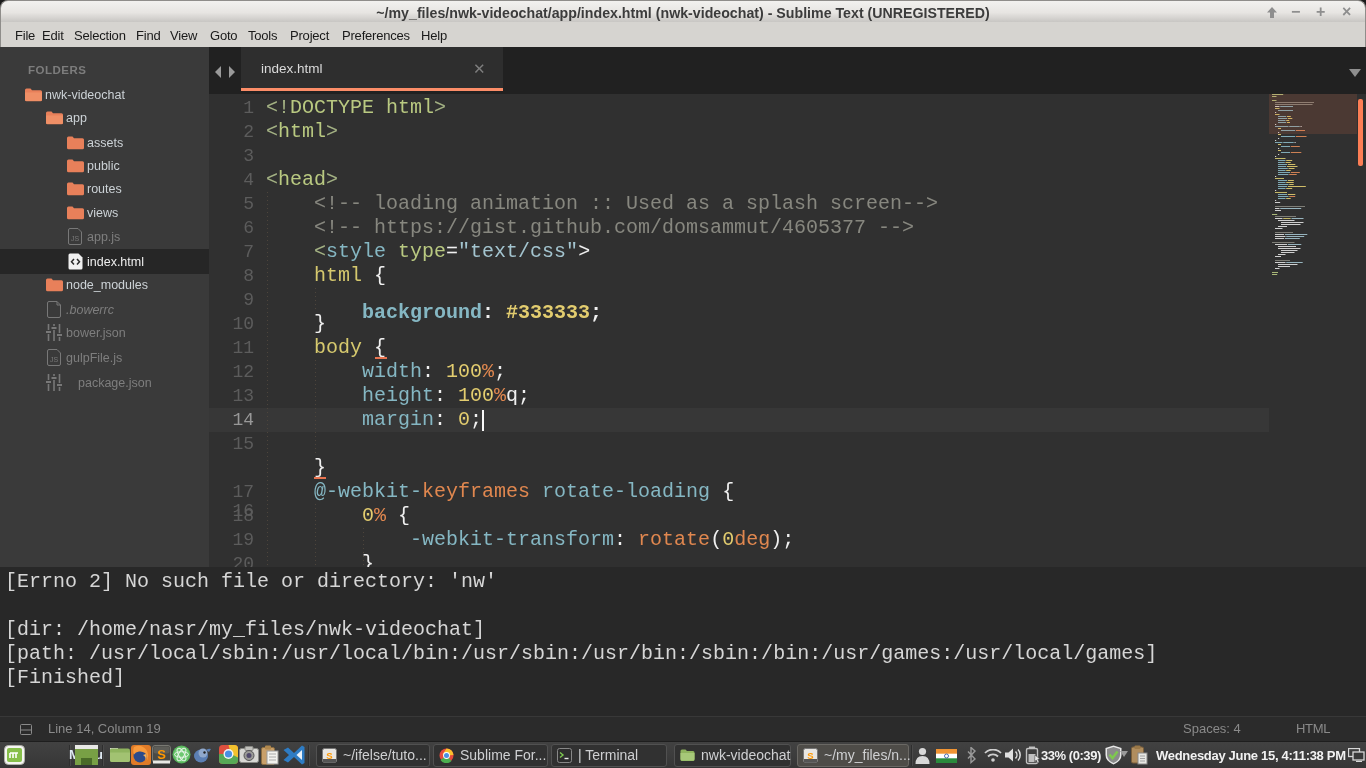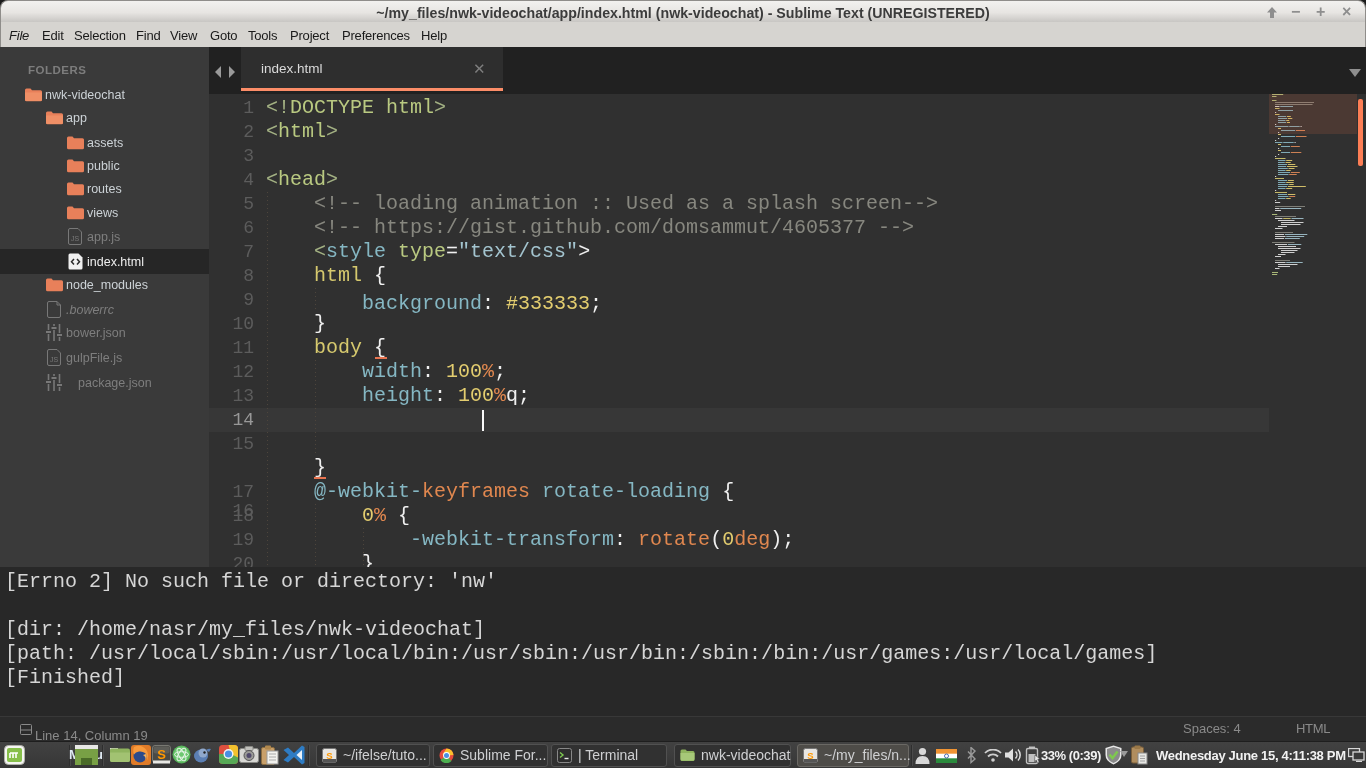--- a/index.html
+++ b/index.html
@@ -75,21 +75,21 @@
 <div class="abs" id="titlebar"></div>
 <div class="abs" id="titletext">~/my_files/nwk-videochat/app/index.html (nwk-videochat) - Sublime Text (UNREGISTERED)</div>
 <svg class="abs" style="left:1266px;top:7px;" width="12" height="11" viewBox="0 0 12 11">
     <path d="M6 0 L11 5.5 H8 V11 H4 V5.5 H1 z" fill="#8e8e8e"></path>
   </svg>
 <div class="abs winbtn" style="left:1291px;">−</div>
 <div class="abs winbtn" style="left:1316px;">+</div>
 <div class="abs winbtn" style="left:1342px;">×</div>
 
 <div class="abs" id="menubar">
-  <span style="left:8px;font-style:italic;">File</span>
+  <span style="left:14px;">File</span>
   <span style="left:41px;">Edit</span>
   <span style="left:73px;">Selection</span>
   <span style="left:135px;">Find</span>
   <span style="left:169px;">View</span>
   <span style="left:209px;">Goto</span>
   <span style="left:247px;">Tools</span>
   <span style="left:289px;">Project</span>
   <span style="left:341px;">Preferences</span>
   <span style="left:420px;">Help</span>
 </div>
@@ -199,25 +199,26 @@
   <div class="guide" style="left:106px; top:266px; height:96px;"></div>
   <div class="guide" style="left:106px; top:410px; height:65px;"></div>
   <div class="guide" style="left:154px; top:434px; height:41px;"></div>
   <div class="cl" style="top:2px;"><span class="tp">&lt;!</span><span class="t">DOCTYPE html</span><span class="tp">&gt;</span></div>
   <div class="cl" style="top:26px;"><span class="tp">&lt;</span><span class="t">html</span><span class="tp">&gt;</span></div>
   <div class="cl" style="top:74px;"><span class="tp">&lt;</span><span class="t">head</span><span class="tp">&gt;</span></div>
   <div class="cl" style="top:98px;">    <span class="cm">&lt;!-- loading animation :: Used as a splash screen--&gt;</span></div>
   <div class="cl" style="top:122px;">    <span class="cm">&lt;!-- https://gist.github.com/domsammut/4605377 --&gt;</span></div>
   <div class="cl" style="top:146px;">    <span class="tp">&lt;</span><span class="bl">style</span> <span class="t">type</span><span class="w">=</span><span class="str">"text/css"</span><span class="w">&gt;</span></div>
   <div class="cl" style="top:170px;">    <span class="sel">html</span> <span class="w">{</span></div>
-  <div class="cl" style="top:198px;">        <span class="bl">background</span><span class="w">:</span> <span class="num">#333333</span><span class="w">;</span></div>
+  <div class="cl" style="top:207px;font-weight:bold;">        <span class="bl">background</span><span class="w">:</span> <span class="num">#333333</span><span class="w">;</span></div>
   <div class="cl" style="top:218px;">    <span class="w">}</span></div>
   <div class="cl" style="top:242px;">    <span class="sel">body</span> <span class="w">{</span></div>
   <div class="cl" style="top:266px;">        <span class="bl">width</span><span class="w">:</span> <span class="num">100</span><span class="or">%</span><span class="w">;</span></div>
   <div class="cl" style="top:290px;">        <span class="bl">height</span><span class="w">:</span> <span class="num">100</span><span class="or">%</span><span class="w">q;</span></div>
+  <div class="cl" style="top:314px;">        <span class="bl">margin</span><span class="w">:</span> <span class="num">0</span><span class="w">;</span></div>
   <div class="cl" style="top:362px;">    <span class="w">}</span></div>
   <div class="cl" style="top:386px;">    <span class="bl">@-webkit-</span><span class="or">keyframes</span> <span class="bl">rotate-loading</span> <span class="w">{</span></div>
   <div class="cl" style="top:410px;">        <span class="num">0</span><span class="or">%</span> <span class="w">{</span></div>
   <div class="cl" style="top:434px;">            <span class="bl">-webkit-transform</span><span class="w">:</span> <span class="or">rotate</span><span class="w">(</span><span class="num">0</span><span class="or">deg</span><span class="w">);</span></div>
   <div class="cl" style="top:458px;">        <span class="w">}</span></div>
   <div class="bmatch" style="left:166px; top:263px; width:12px;"></div>
   <div class="bmatch" style="left:105px; top:383px; width:12px;"></div>
   <div class="abs" id="cursor"></div>
 </div>
 
@@ -348,21 +349,21 @@
 <div class="abs" id="vscroll"></div>
 
 <div class="abs" id="console">
   <div class="con" style="top:3px;">[Errno 2] No such file or directory: 'nw'</div>
   <div class="con" style="top:75px;">[path: /usr/local/sbin:/usr/local/bin:/usr/sbin:/usr/bin:/sbin:/bin:/usr/games:/usr/local/games]</div>
   <div class="con" style="top:51px;">[dir: /home/nasr/my_files/nwk-videochat]</div>
   <div class="con" style="top:99px;">[Finished]</div>
 </div>
 
 <div class="abs" id="statusbar">
-  <div style="left:35px;margin-top:7px;">Line 14, Column 19</div>
+  <div style="left:48px;">Line 14, Column 19</div>
   <div style="left:1183px;">Spaces: 4</div>
   <div style="left:1296px;letter-spacing:-0.3px;">HTML</div>
   <svg style="position:absolute;left:20px;top:7px;" width="12" height="11" viewBox="0 0 12 11">
     <rect x="0.5" y="0.5" width="11" height="10" rx="1" fill="none" stroke="#8a8a8a"></rect>
     <line x1="1" y1="6" x2="11" y2="6" stroke="#8a8a8a"></line>
   </svg>
 </div>
 
 <div class="abs" id="taskbar">
   <div class="abs" style="left:69px;top:3px;width:2px;height:21px;background:#2e2e2e;border-right:1px solid #4a4a4a;"></div>

